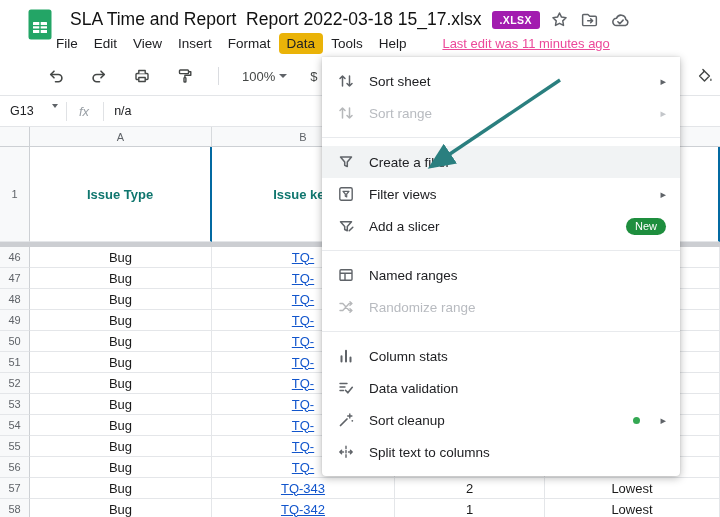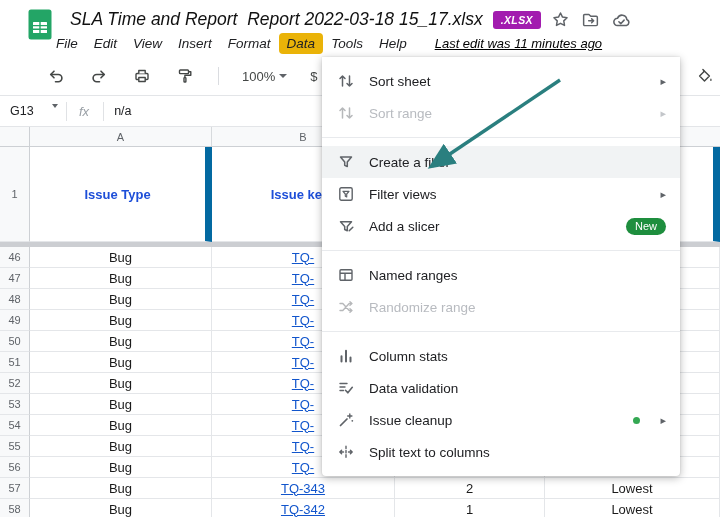--- a/index.html
+++ b/index.html
@@ -1,31 +1,31 @@
 <!DOCTYPE html>
 <html><head>
 <meta charset="utf-8">
 <style>
   * { margin:0; padding:0; box-sizing:border-box; }
   html,body { background:#fff; }
   .app { position:relative; width:720px; height:517px; overflow:hidden; background:#fff;
          font-family:"Liberation Sans", sans-serif; color:#202124; }
 
   
-  .titlebar { position:absolute; top:0; left:0; right:0; height:57px; background:#fff;font-style:italic; }
+  .titlebar { position:absolute; top:0; left:0; right:0; height:57px; background:#fff; }
   .logo { position:absolute; left:28px; top:9px; width:24px; height:31px; }
   .title-row { position:absolute; left:70px; top:9px; display:flex; align-items:center; gap:10px; }
   .doc-title { font-size:17.5px; color:#111; white-space:pre; }
   .ftype-badge { background:#a21caf; color:#fff; font-size:10.5px; font-weight:bold;
                  padding:3px 8px; border-radius:3px; letter-spacing:.4px; }
   .tb-icn { width:20px; height:20px; display:flex; align-items:center; justify-content:center; color:#5f6368; }
   .menu-row { position:absolute; left:48px; top:33px; display:flex; align-items:center; font-size:13.5px;text-align:right; }
   .mb-item { padding:3px 8px; border-radius:4px; cursor:default; }
   .mb-item.active { background:#eab308; }
-  .last-edit { margin-left:20px; color:#000000; font-size:13px; text-decoration:underline; cursor:default; }
+  .last-edit { margin-left:28px; color:#ec4899; font-size:13px; text-decoration:underline; cursor:default; }
 
   
   .toolbar { position:absolute; top:57px; left:0; right:0; height:39px; display:flex; align-items:center;
              gap:23px; padding-left:46px; border-bottom:1px solid #e3e5e8; background:#fff; }
   .tbi { width:20px; height:20px; display:flex; align-items:center; justify-content:center; color:#444746; }
   .tb-txt { font-size:13px; color:#444746; }
   .zoom { display:flex; align-items:center; gap:4px; font-size:13px; color:#444746; }
   .caret { width:0; height:0; border-left:4px solid transparent; border-right:4px solid transparent;
            border-top:4px solid #5f6368; }
   .tb-div { width:1px; height:18px; background:#dadce0; }
@@ -49,21 +49,21 @@
   .grid { position:absolute; top:127px; left:0; width:720px; bottom:0; background:#fff; }
   .colheads { display:flex; height:20px; background:#f8f9fa; border-bottom:1px solid #cdd0d4; }
   .corner { width:30px; border-right:1px solid #cdd0d4; }
   .ch { display:flex; align-items:center; justify-content:center; font-size:11px; color:#5f6368;
         border-right:1px solid #d7dadd; }
   .wA{width:182px} .wB{width:183px} .wC{width:150px} .wD{flex:1; border-right:none;}
   .frozenrow { display:flex; height:95px; }
   .rh { width:30px; background:#f8f9fa; border-right:1px solid #cdd0d4; border-bottom:1px solid #e4e6e9;
         display:flex; align-items:center; justify-content:center; font-size:11px; color:#5f6368; }
   .hcell { display:flex; align-items:center; justify-content:center; font-weight:bold; font-size:13px;
-           border-right:7px solid #0369a1; border-bottom:1px solid #e4e6e9; color:#1d4ed8; }
+           border-right:2px solid #0369a1; border-bottom:1px solid #e4e6e9; color:#0f766e; }
   .freezebar { height:5px; background:#ccced2; }
   .row { display:flex; height:21px; }
   .cell { display:flex; align-items:center; justify-content:center; font-size:13px; color:#1b1b1b;
           border-right:1px solid #e4e6e9; border-bottom:1px solid #e4e6e9; }
   .lnk { color:#1155cc; text-decoration:underline; cursor:pointer; }
 
   
   .menu { position:absolute; left:322px; top:57px; width:358px; background:#fff; z-index:40;
           padding:8px 0; border-radius:0 0 4px 4px;
           box-shadow:0 2px 8px rgba(0,0,0,.28), 0 0 2px rgba(0,0,0,.12); }
@@ -389,21 +389,21 @@
       <span class="mi-label">Data validation</span>
     </div>
     <div class="mi">
       <span class="mi-ic">
         <svg viewBox="0 0 18 18" width="18" height="18" fill="none" stroke="#5f6368" stroke-width="1.7" stroke-linecap="round">
           <path d="M3.5 14.5 10 8"></path>
             <path d="M12.8 2.9v4.2M10.7 5h4.2" stroke-width="1.4"></path>
           <circle cx="15.3" cy="9.8" r="0.9" fill="#5f6368" stroke="none"></circle>
         </svg>
       </span>
-      <span class="mi-label">Issue cleanup</span>
+      <span class="mi-label">Sort cleanup</span>
       <span class="gdot"></span>
       <span class="sub-arrow">▸</span>
     </div>
     <div class="mi">
       <span class="mi-ic">
         <svg viewBox="0 0 18 18" width="18" height="18" fill="none" stroke="#5f6368" stroke-width="1.4" stroke-linecap="round" stroke-linejoin="round">
           <path d="M9 3.2v11.6" stroke-dasharray="2.4 1.9"></path>
           <path d="M6.5 9H2.8M4.6 7.2 2.8 9l1.8 1.8M11.5 9h3.7M13.4 7.2 15.2 9l-1.8 1.8"></path>
         </svg>
       </span>

